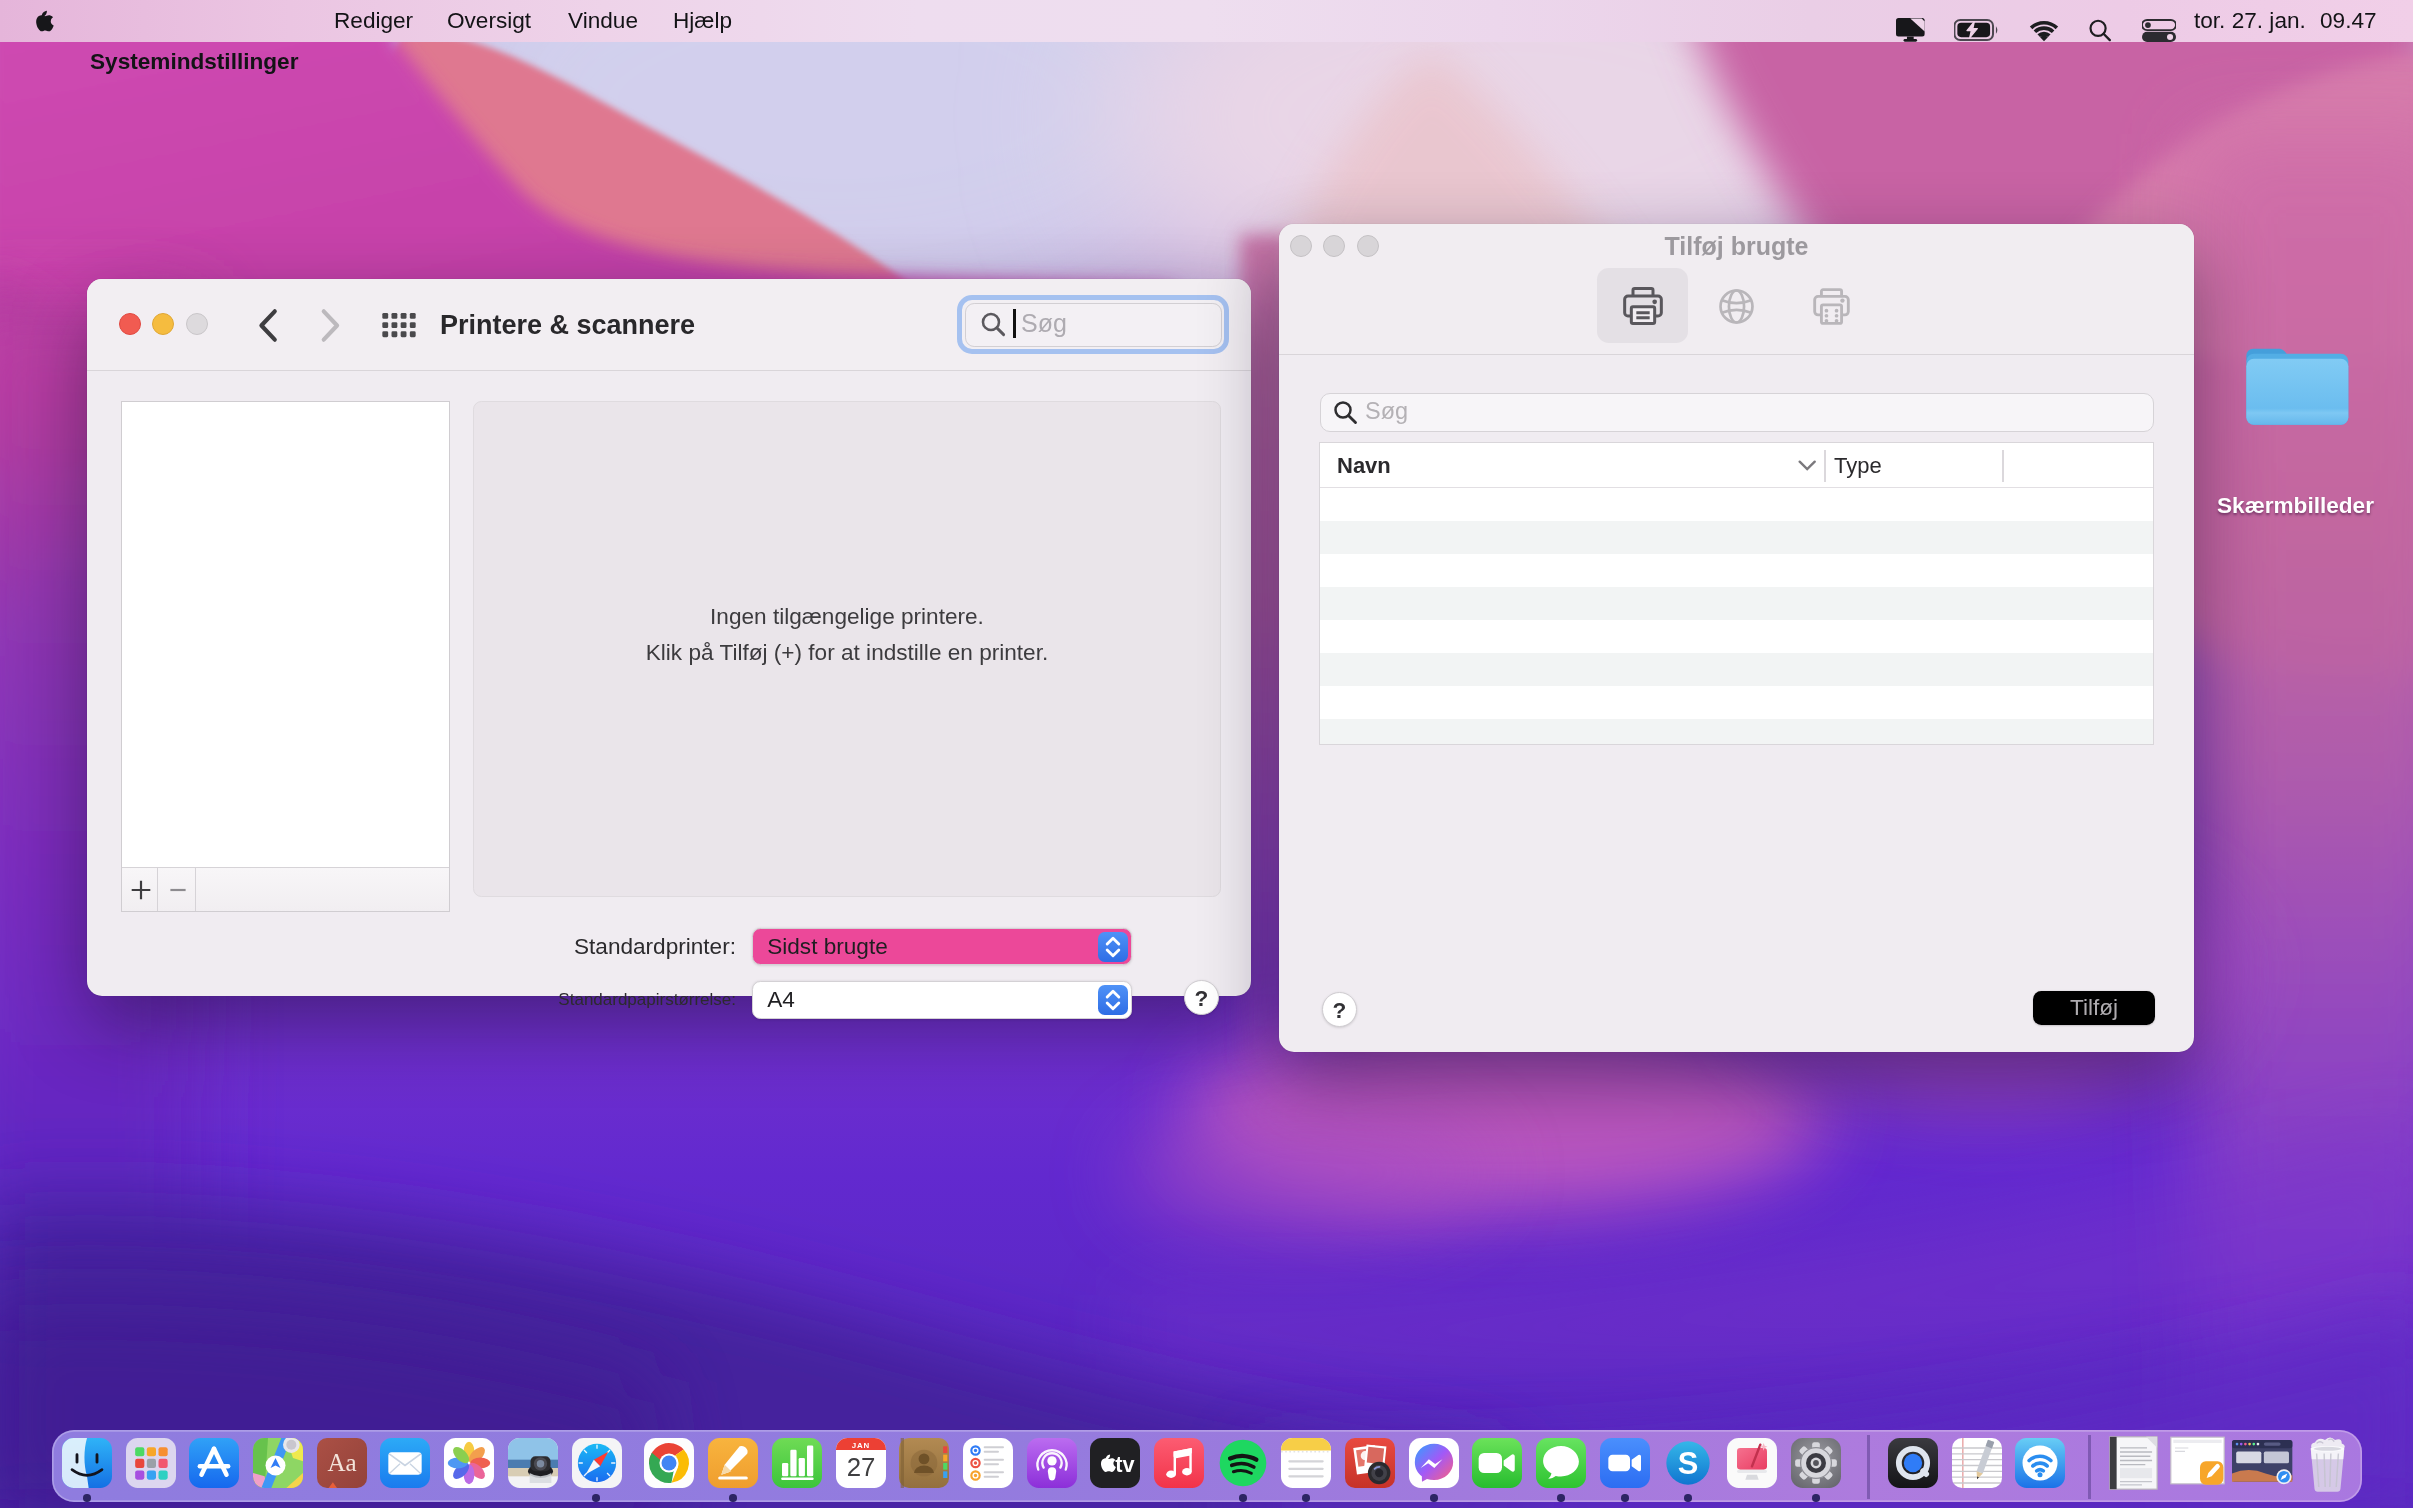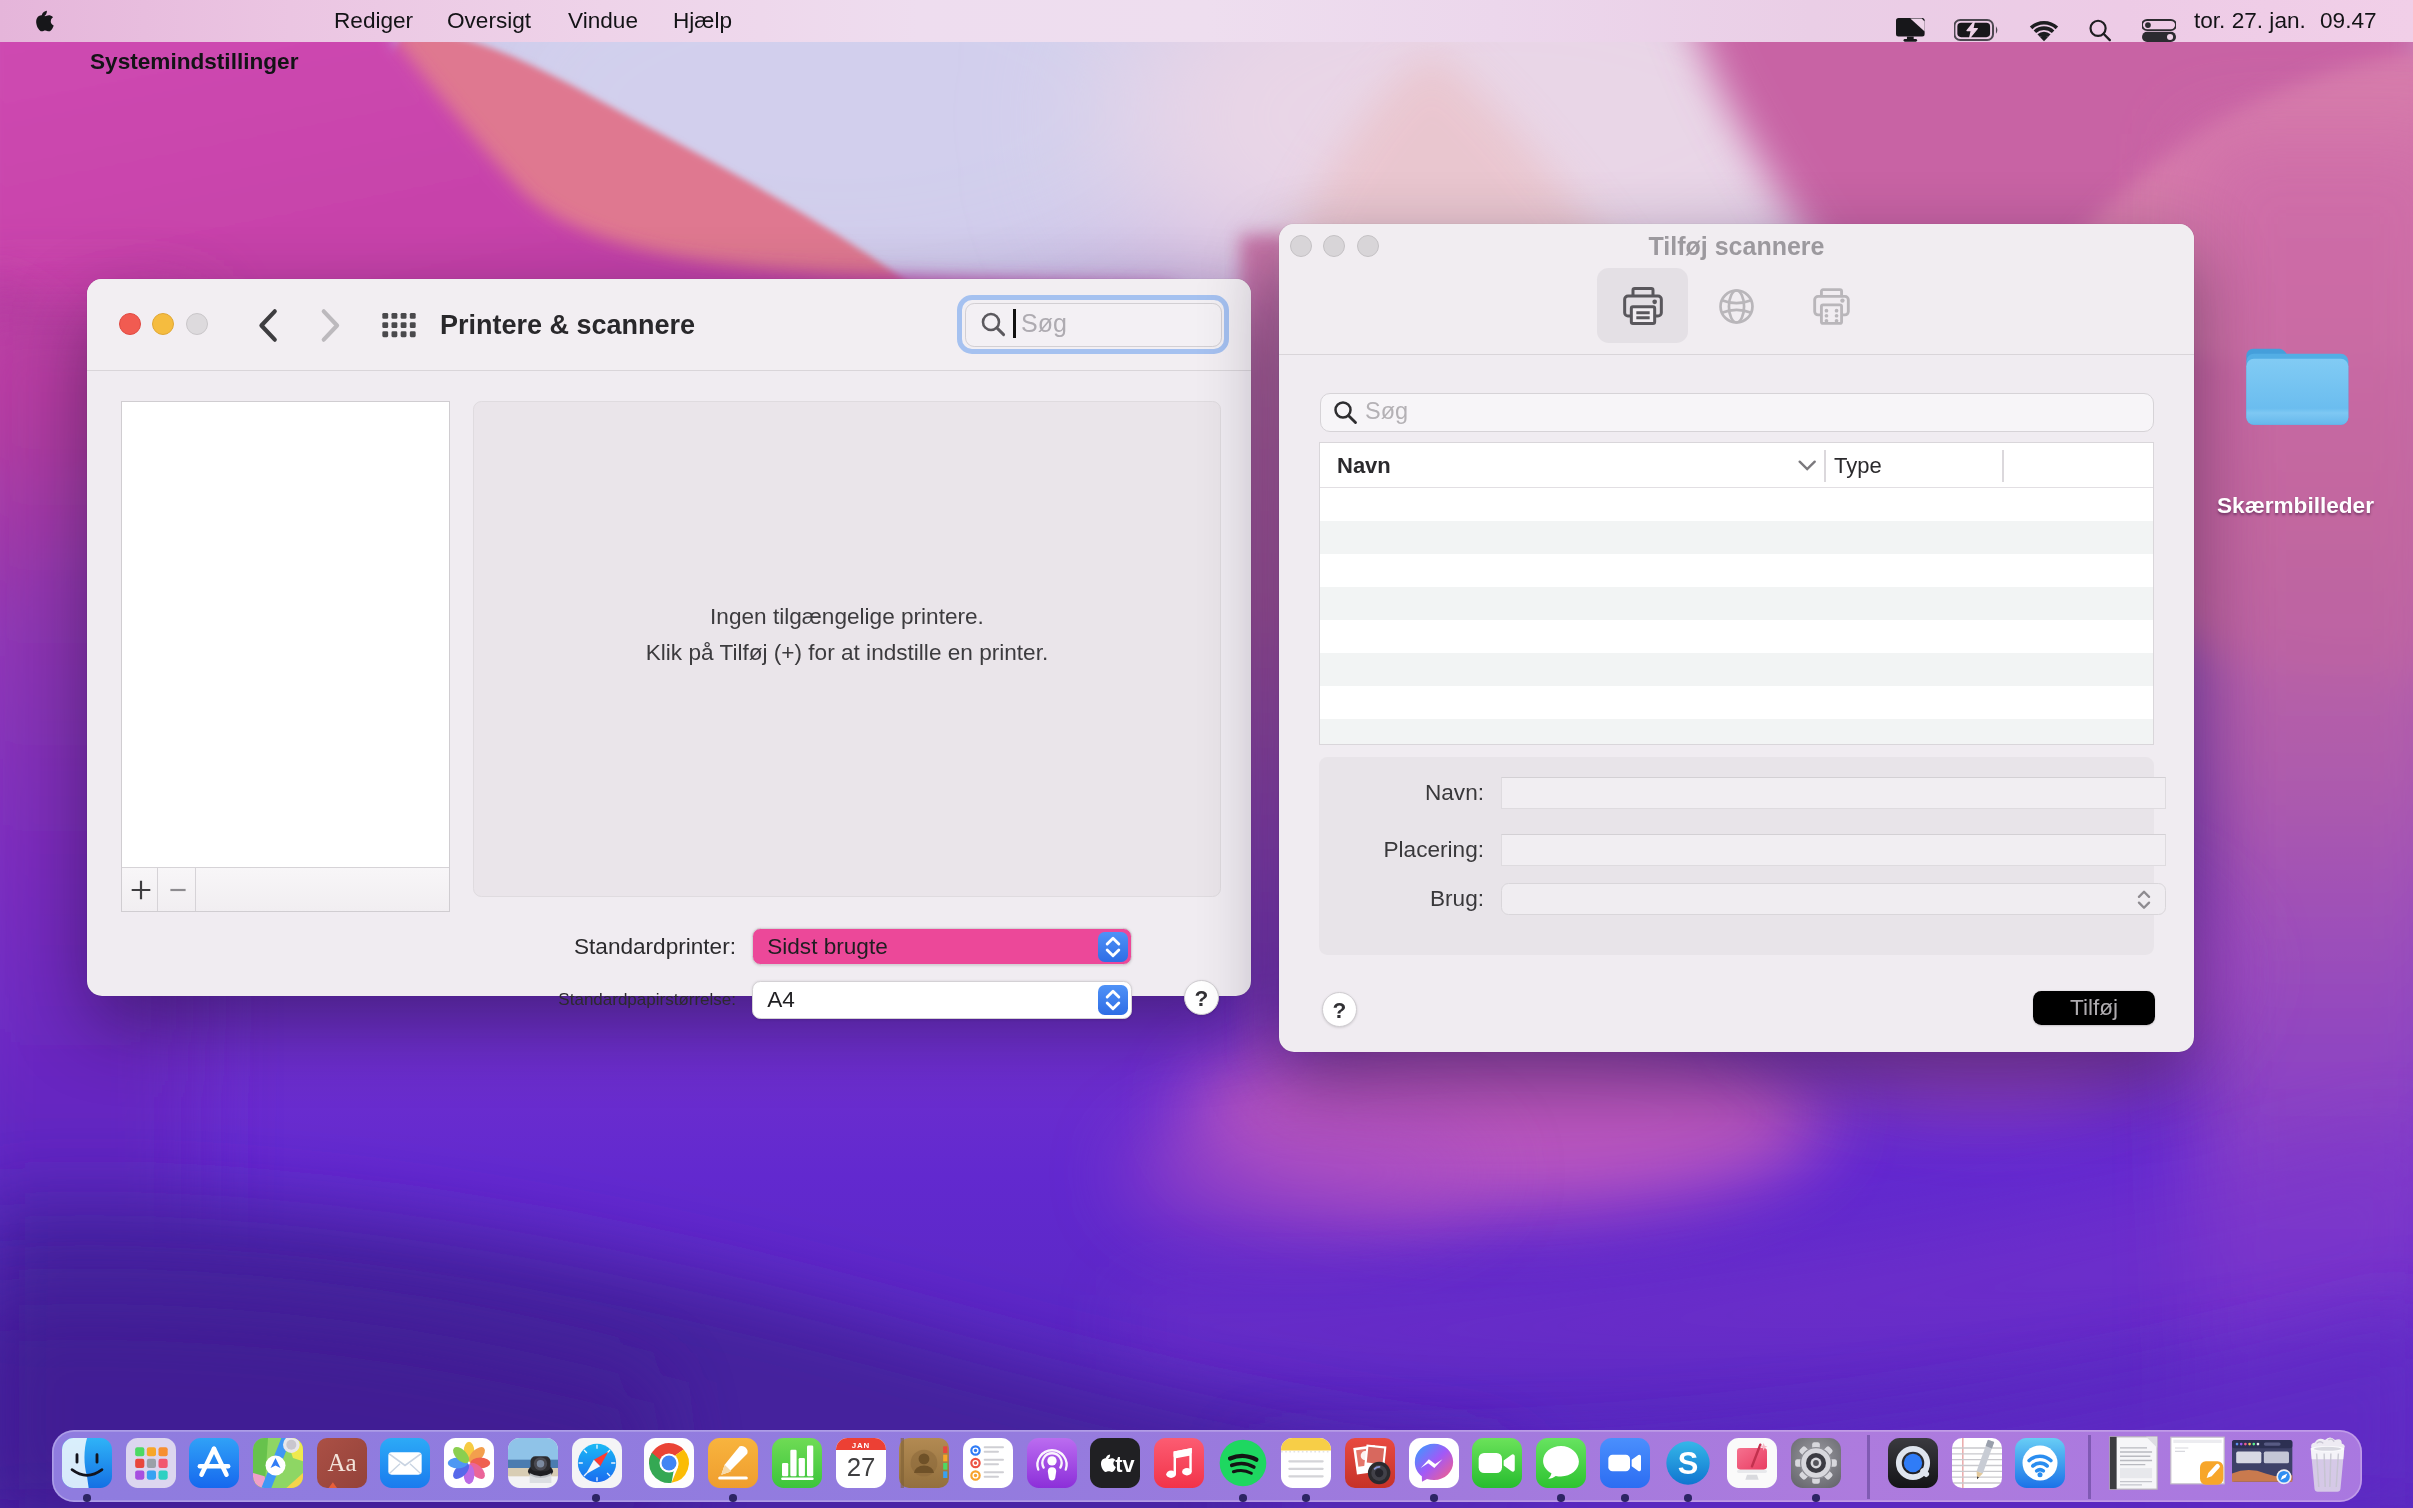--- a/index.html
+++ b/index.html
@@ -228,21 +228,21 @@
           </svg>
       </div>
     </div>
     <div class="abs" style="left:1097px;top:701px;width:35px;height:35px;border-radius:50%;background:#ffffff;border:0.8px solid #d0cdd1;box-shadow:0 0.8px 2.5px rgba(0,0,0,0.15);text-align:center;line-height:35px;font-size:22.6px;font-weight:bold;color:#323135;">?</div>
   </div>
   <div id="win2" class="window">
     <div class="titlebar"></div>
     <div class="tl" style="left:11px;top:11px;background:#d8d5d8;border:0.8px solid #c4c1c4;"></div>
     <div class="tl" style="left:44px;top:11px;background:#d8d5d8;border:0.8px solid #c4c1c4;"></div>
     <div class="tl" style="left:78px;top:11px;background:#d8d5d8;border:0.8px solid #c4c1c4;"></div>
-    <div class="abs" style="left:0;top:6.7px;width:100%;height:30px;line-height:30px;text-align:center;font-size:25px;font-weight:bold;color:#9c999e;">Tilføj scannere</div>
+    <div class="abs" style="left:0;top:6.7px;width:100%;height:30px;line-height:30px;text-align:center;font-size:25px;font-weight:bold;color:#9c999e;">Tilføj brugte</div>
     <div class="abs" style="left:318px;top:44px;width:91px;height:75px;border-radius:11.7px;background:#e4e0e5;"></div>
 
     <svg class="abs" style="left:343px;top:62px" width="42" height="40" viewBox="0 0 50 48">
       <g fill="none" stroke="#59575c" stroke-width="3.6" stroke-linejoin="round">
         <path d="M13 12 V5 a2 2 0 0 1 2-2 h20 a2 2 0 0 1 2 2 v7"></path>
         <rect x="3" y="12" width="44" height="24" rx="4"></rect>
         <rect x="11" y="25" width="28" height="20" rx="2" fill="#f1edf1"></rect>
         <path d="M17 32 h16 M17 38 h16"></path>
       </g>
       <circle cx="39" cy="19" r="2.8" fill="#59575c"></circle>
@@ -286,32 +286,20 @@
         <div class="abs" style="left:17px;top:0;height:45px;line-height:45px;font-size:22px;font-weight:bold;color:#2b2a2d;">Navn</div>
         <svg class="abs" style="left:478px;top:17px" width="18.4" height="11.7" viewBox="0 0 22 14">
             <path d="M2 2 L11 11 L20 2" fill="none" stroke="#7b797d" stroke-width="2.8" stroke-linecap="round"></path>
           </svg>
         <div class="abs" style="left:504px;top:6.7px;width:1.7px;height:32px;background:#dbd8dc;"></div>
         <div class="abs" style="left:514px;top:0;height:45px;line-height:45px;font-size:22px;color:#2b2a2d;">Type</div>
         <div class="abs" style="left:682px;top:6.7px;width:1.7px;height:32px;background:#dbd8dc;"></div>
       </div>
     </div>
 
-    <div class="abs" style="left:40px;top:533px;width:835px;height:198px;background:#e8e4e9;border-radius:8.4px;">
-      <div class="abs" style="left:0;top:20px;width:165px;height:32px;line-height:32px;text-align:right;font-size:22.6px;color:#39383b;">Navn:</div>
-      <div class="abs" style="left:182px;top:20px;width:665px;height:32px;background:#f1eef2;border:0.8px solid #dedbdf;border-top-color:#d3d0d4;"></div>
-      <div class="abs" style="left:0;top:77px;width:165px;height:32px;line-height:32px;text-align:right;font-size:22.6px;color:#39383b;">Placering:</div>
-      <div class="abs" style="left:182px;top:77px;width:665px;height:32px;background:#f1eef2;border:0.8px solid #dedbdf;border-top-color:#d3d0d4;"></div>
-      <div class="abs" style="left:0;top:126px;width:165px;height:32px;line-height:32px;text-align:right;font-size:22.6px;color:#39383b;">Brug:</div>
-      <div class="abs" style="left:182px;top:126px;width:665px;height:32px;background:#f0edf1;border:0.8px solid #d9d6da;border-radius:7.5px;">
-        <svg class="abs" style="right:10px;top:4.2px" width="22" height="23.5" viewBox="0 0 26 28">
-            <path d="M7 10.5 L13 4.5 L19 10.5 M7 17.5 L13 23.5 L19 17.5" fill="none" stroke="#8e8b90" stroke-width="2.8" stroke-linecap="round" stroke-linejoin="round"></path>
-          </svg>
-      </div>
-    </div>
     <div class="abs" style="left:43px;top:768px;width:35px;height:35px;border-radius:50%;background:#ffffff;border:0.8px solid #d0cdd1;box-shadow:0 0.8px 2.5px rgba(0,0,0,0.15);text-align:center;line-height:35px;font-size:22.6px;font-weight:bold;color:#323135;">?</div>
     <div class="abs" style="left:754px;top:767px;width:122px;height:34px;border-radius:8.4px;background:#000000;box-shadow:0 0.8px 1.7px rgba(0,0,0,0.18), inset 0 0 0 0.8px rgba(0,0,0,0.04);text-align:center;line-height:34px;font-size:22.6px;color:#aeabaf;">Tilføj</div>
   </div>
   <div id="desktop-extra">
     <svg class="abs" style="left:2243px;top:337px" width="107" height="92" viewBox="0 0 128 110">
       <path d="M4 22 a8 8 0 0 1 8-8 h30 c6 0 8 3 11 7 l5 7 H4 Z" fill="#459fdb"></path>
       <rect x="4" y="20" width="122" height="85" rx="9" fill="#53aee5"></rect>
       <rect x="4" y="26" width="122" height="79" rx="9" fill="url(#foldg)"></rect>
       <defs>
         <linearGradient id="foldg" x1="0" y1="0" x2="0" y2="1">

